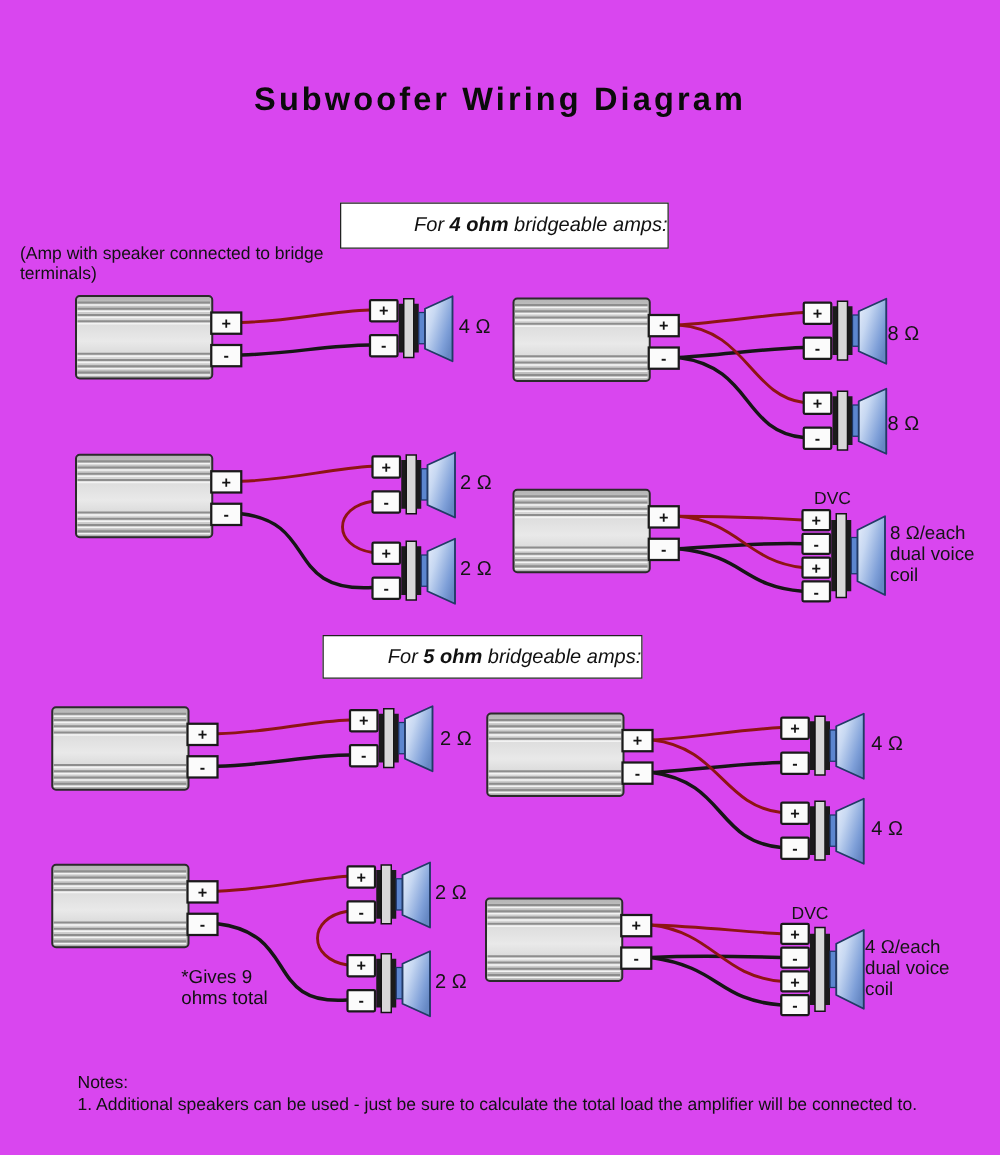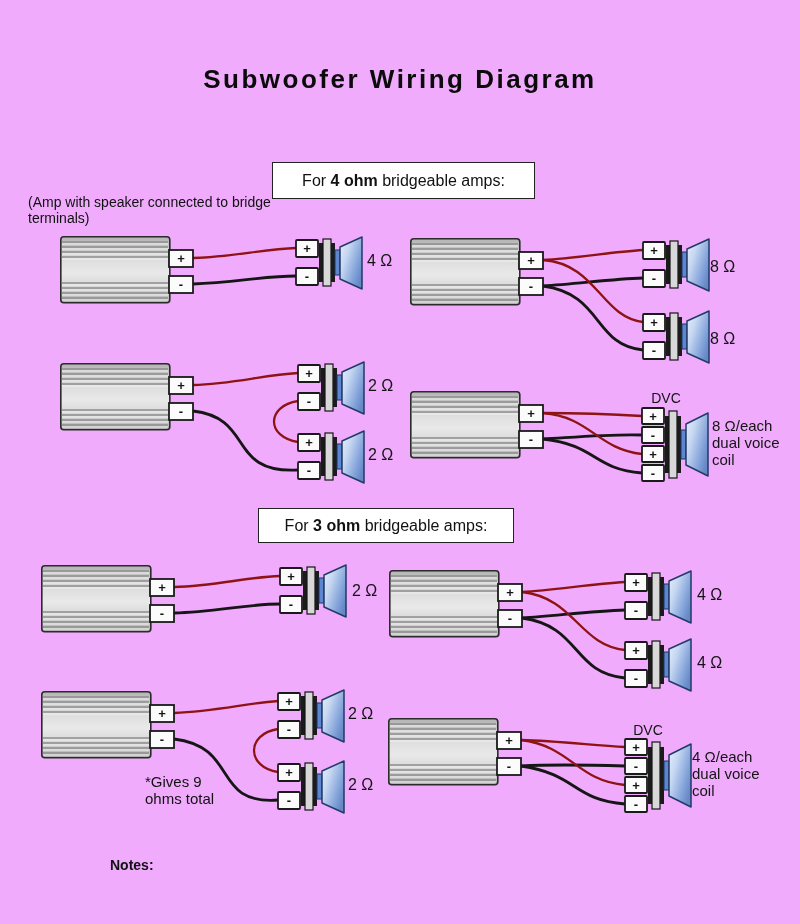--- a/index.html
+++ b/index.html
@@ -1,36 +1,36 @@
 <!DOCTYPE html>
 <html style="--wire-positive: #8e1414; --wire-negative: #161616; --cone-light: #e9effb; --cone-dark: #6688c4;"><head>
 <meta charset="utf-8">
 <style>
   html,body { margin:0; padding:0; background:#fff; }
   #page {
-    position:relative; width:800px; height:924px; background:#f0abfc;
+    position:relative; width:800px; height:924px; background:#d946ef;
     font-family:"Liberation Sans", sans-serif; overflow:hidden; color:#111;
   }
   .title {
     position:absolute; left:0; right:0; top:64px; text-align:center;
     font-size:26px; font-weight:bold; letter-spacing:2.5px; color:#0b0b0b;
   }
   .section-box {
     position:absolute; border:1.5px solid #222; background:#fff;
-    display:flex; align-items:center; justify-content:center; font-size:16px;
+    display:flex; align-items:center; justify-content:flex-end; font-size:16px;font-style:italic;
   }
   .caption {
-    position:absolute; left:28px; top:194px; width:258px;
+    position:absolute; left:16px; top:194px; width:258px;
     font-size:14px; line-height:16px;
   }
   .series-note {
     position:absolute; left:145px; top:773px; font-size:15px; line-height:17px;
   }
   .notes { position:absolute; left:62px; top:856px; width:722px; font-size:14px; line-height:18px; }
-  .notes-heading { font-weight:bold;margin-left:48px; }
+  .notes-heading { font-weight:normal; }
   .diag { position:absolute; }
   
   .term { fill:#fbfbfb; stroke:#1a1a1a; stroke-width:1.8; }
   .ring { fill:#1b1b1b; }
   .cyl  { fill:#d8d8d8; stroke:#141414; stroke-width:1.2; }
   .gasket { fill:#5c86cf; stroke:#1c3566; stroke-width:1; }
   .cone { fill:url(#coneGrad); stroke:#223a66; stroke-width:1.5; stroke-linejoin:round; }
   .amp-body { fill:url(#ampGrad); stroke:#2b2b2b; stroke-width:1.6; }
   .amp-ridge-dark  { stroke:#8d8d8d; stroke-width:1.6; fill:none; }
   .amp-ridge-light { stroke:#f3f3f3; stroke-width:1.2; fill:none; }
@@ -161,21 +161,21 @@
     <text class="sign" x="248" y="36">+</text>
     <text class="sign" x="248" y="55">-</text>
     <text class="sign" x="248" y="74">+</text>
     <text class="sign" x="248" y="93">-</text>
     <text class="dvc-imp" x="307" y="46">8 Ω/each</text>
     <text class="dvc-imp" x="307" y="63">dual voice</text>
     <text class="dvc-imp" x="307" y="80">coil</text>
   </svg>
 
   <div class="section-box" style="left:258px;top:508px;width:254px;height:33px">
-    <span><span>For </span><b>3 ohm</b><span> bridgeable amps:</span></span>
+    <span><span>For </span><b>5 ohm</b><span> bridgeable amps:</span></span>
   </div>
 
   <svg class="diag" style="left:35px;top:556px" width="350" height="110">
     <path class="wire pos" d="M139,31 C180,30 212,21 245,20"></path>
     <path class="wire neg" d="M139,57 C180,56 212,48 245,48"></path>
     <use href="#amp-sym" x="6" y="9"></use>
     <use href="#spk-sym" x="245" y="12"></use>
     <text class="sign" x="127" y="36">+</text>
     <text class="sign" x="127" y="62">-</text>
     <text class="sign" x="256" y="25">+</text>
@@ -237,15 +237,16 @@
     <text class="sign" x="251" y="71">-</text>
     <text class="sign" x="251" y="90">+</text>
     <text class="sign" x="251" y="109">-</text>
     <text class="dvc-imp" x="307" y="62">4 Ω/each</text>
     <text class="dvc-imp" x="307" y="79">dual voice</text>
     <text class="dvc-imp" x="307" y="96">coil</text>
   </svg>
 
   <div class="notes">
     <div class="notes-heading">Notes:</div>
+    <div>1. Additional speakers can be used - just be sure to calculate the total load the amplifier will be connected to.</div>
   </div>
 
 </div>
 
 </body></html>

